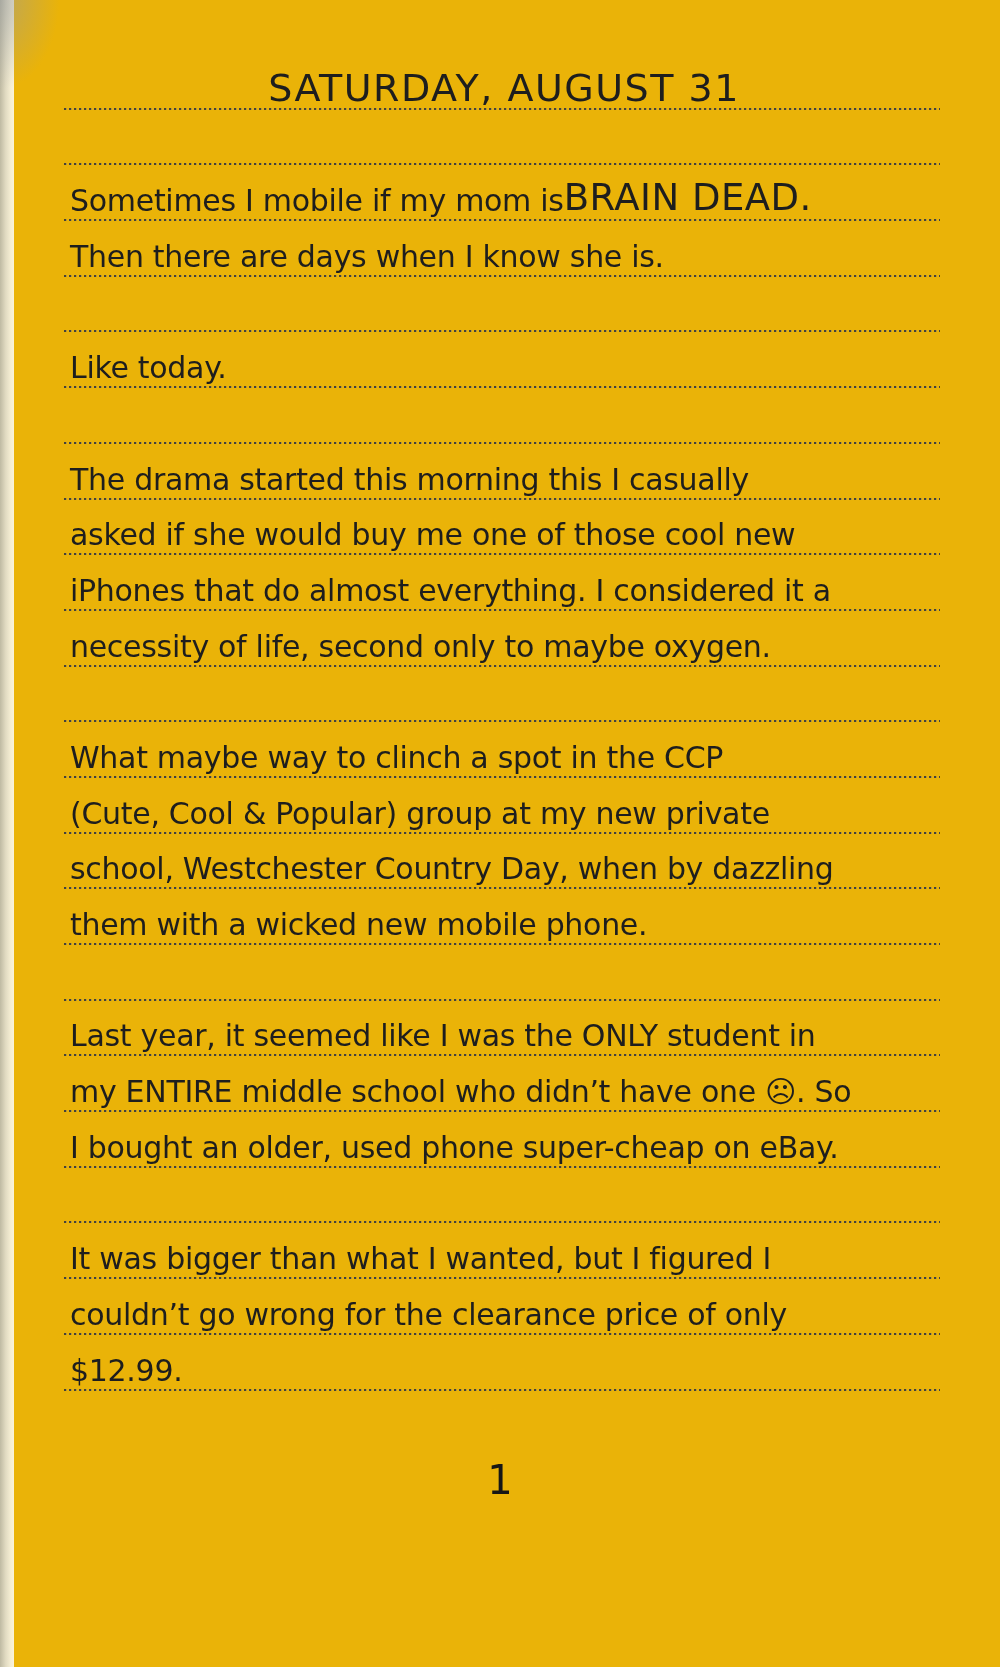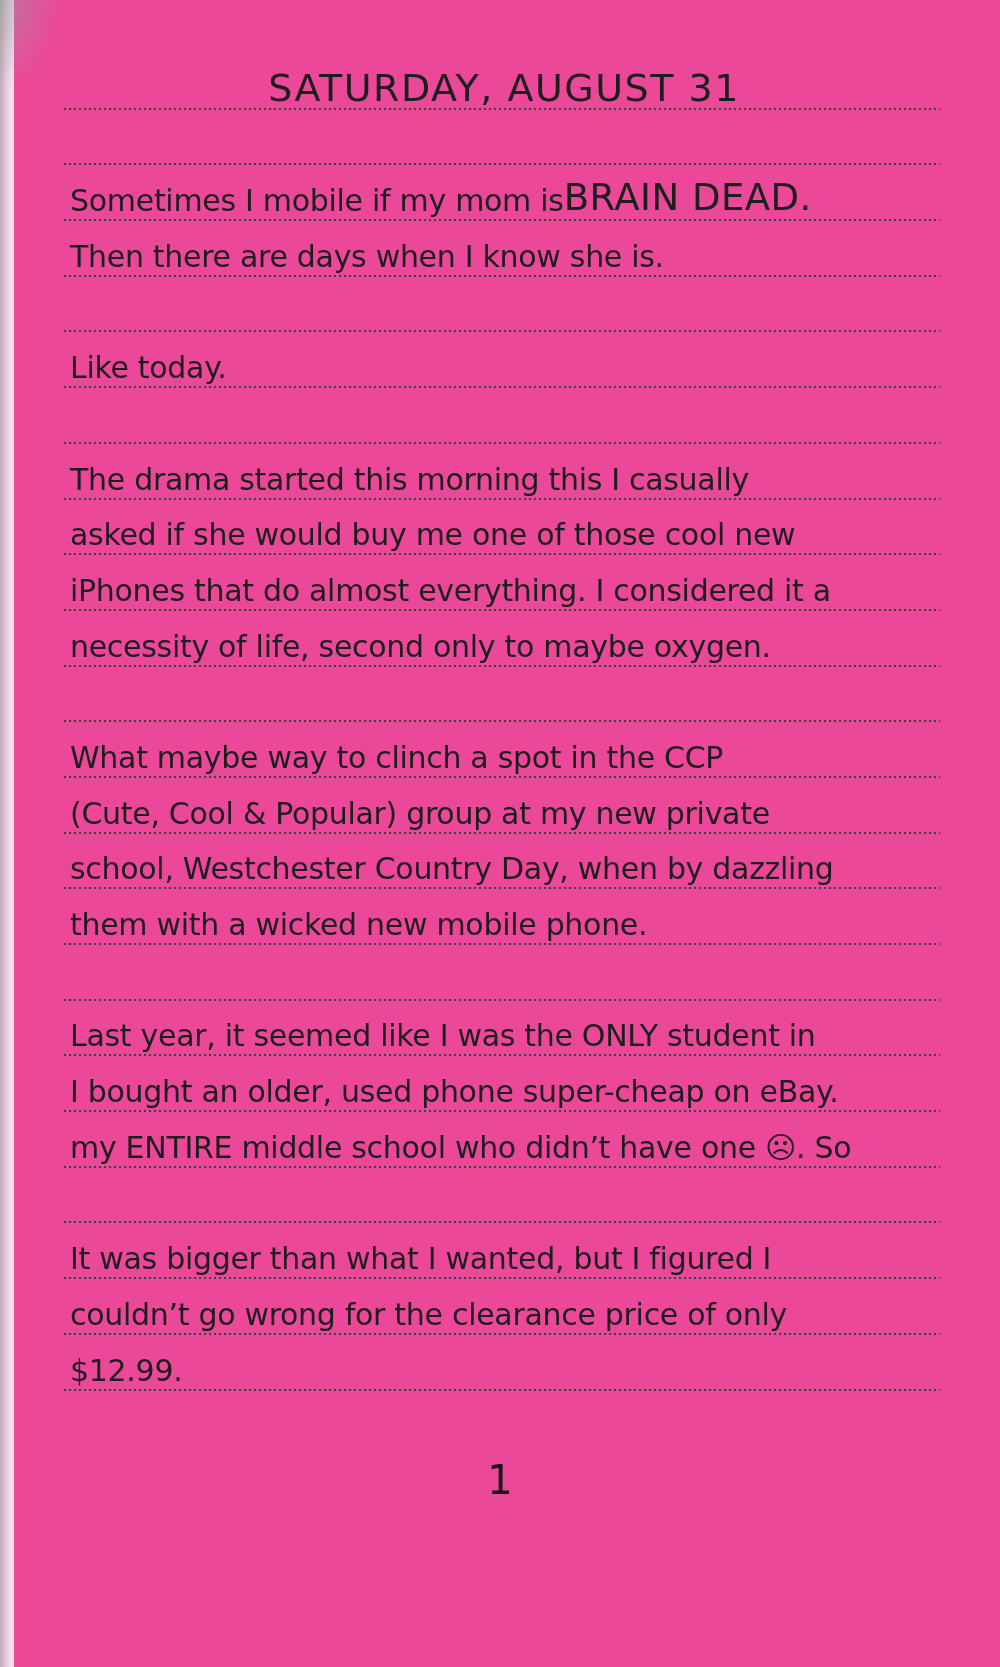--- a/index.html
+++ b/index.html
@@ -4,21 +4,21 @@
 <style>
   html, body {
     margin: 0;
     padding: 0;
     background: #ffffff;
   }
   .page {
     position: relative;
     width: 1000px;
     height: 1667px;
-    background: #ec4899;
+    background: #eab308;
     overflow: hidden;
     font-family: "DejaVu Sans", sans-serif;
     color: #1e1e1e;
   }
   
   .edge-shade {
     position: absolute;
     left: 0; top: 0; bottom: 0;
     width: 14px;
     background: linear-gradient(to right, #b7bbbe 0%, #dfe1e2 40%, #f6f7f7 75%, #fefefe 100%);
@@ -115,22 +115,22 @@
     <div class="line"></div>
 
     <div class="line">What maybe way to clinch a spot in the CCP</div>
     <div class="line">(Cute, Cool &amp; Popular) group at my new private</div>
     <div class="line">school, Westchester Country Day, when by dazzling</div>
     <div class="line">them with a wicked new mobile phone.</div>
 
     <div class="line"></div>
 
     <div class="line">Last year, it seemed like I was the ONLY student in</div>
+    <div class="line">my ENTIRE middle school who didn’t have one ☹. So</div>
     <div class="line">I bought an older, used phone super-cheap on eBay.</div>
-    <div class="line">my ENTIRE middle school who didn’t have one ☹. So</div>
 
     <div class="line"></div>
 
     <div class="line">It was bigger than what I wanted, but I figured I</div>
     <div class="line">couldn’t go wrong for the clearance price of only</div>
     <div class="line">$12.99.</div>
   </div>
 
   <div class="page-number">1</div>
 </div>

